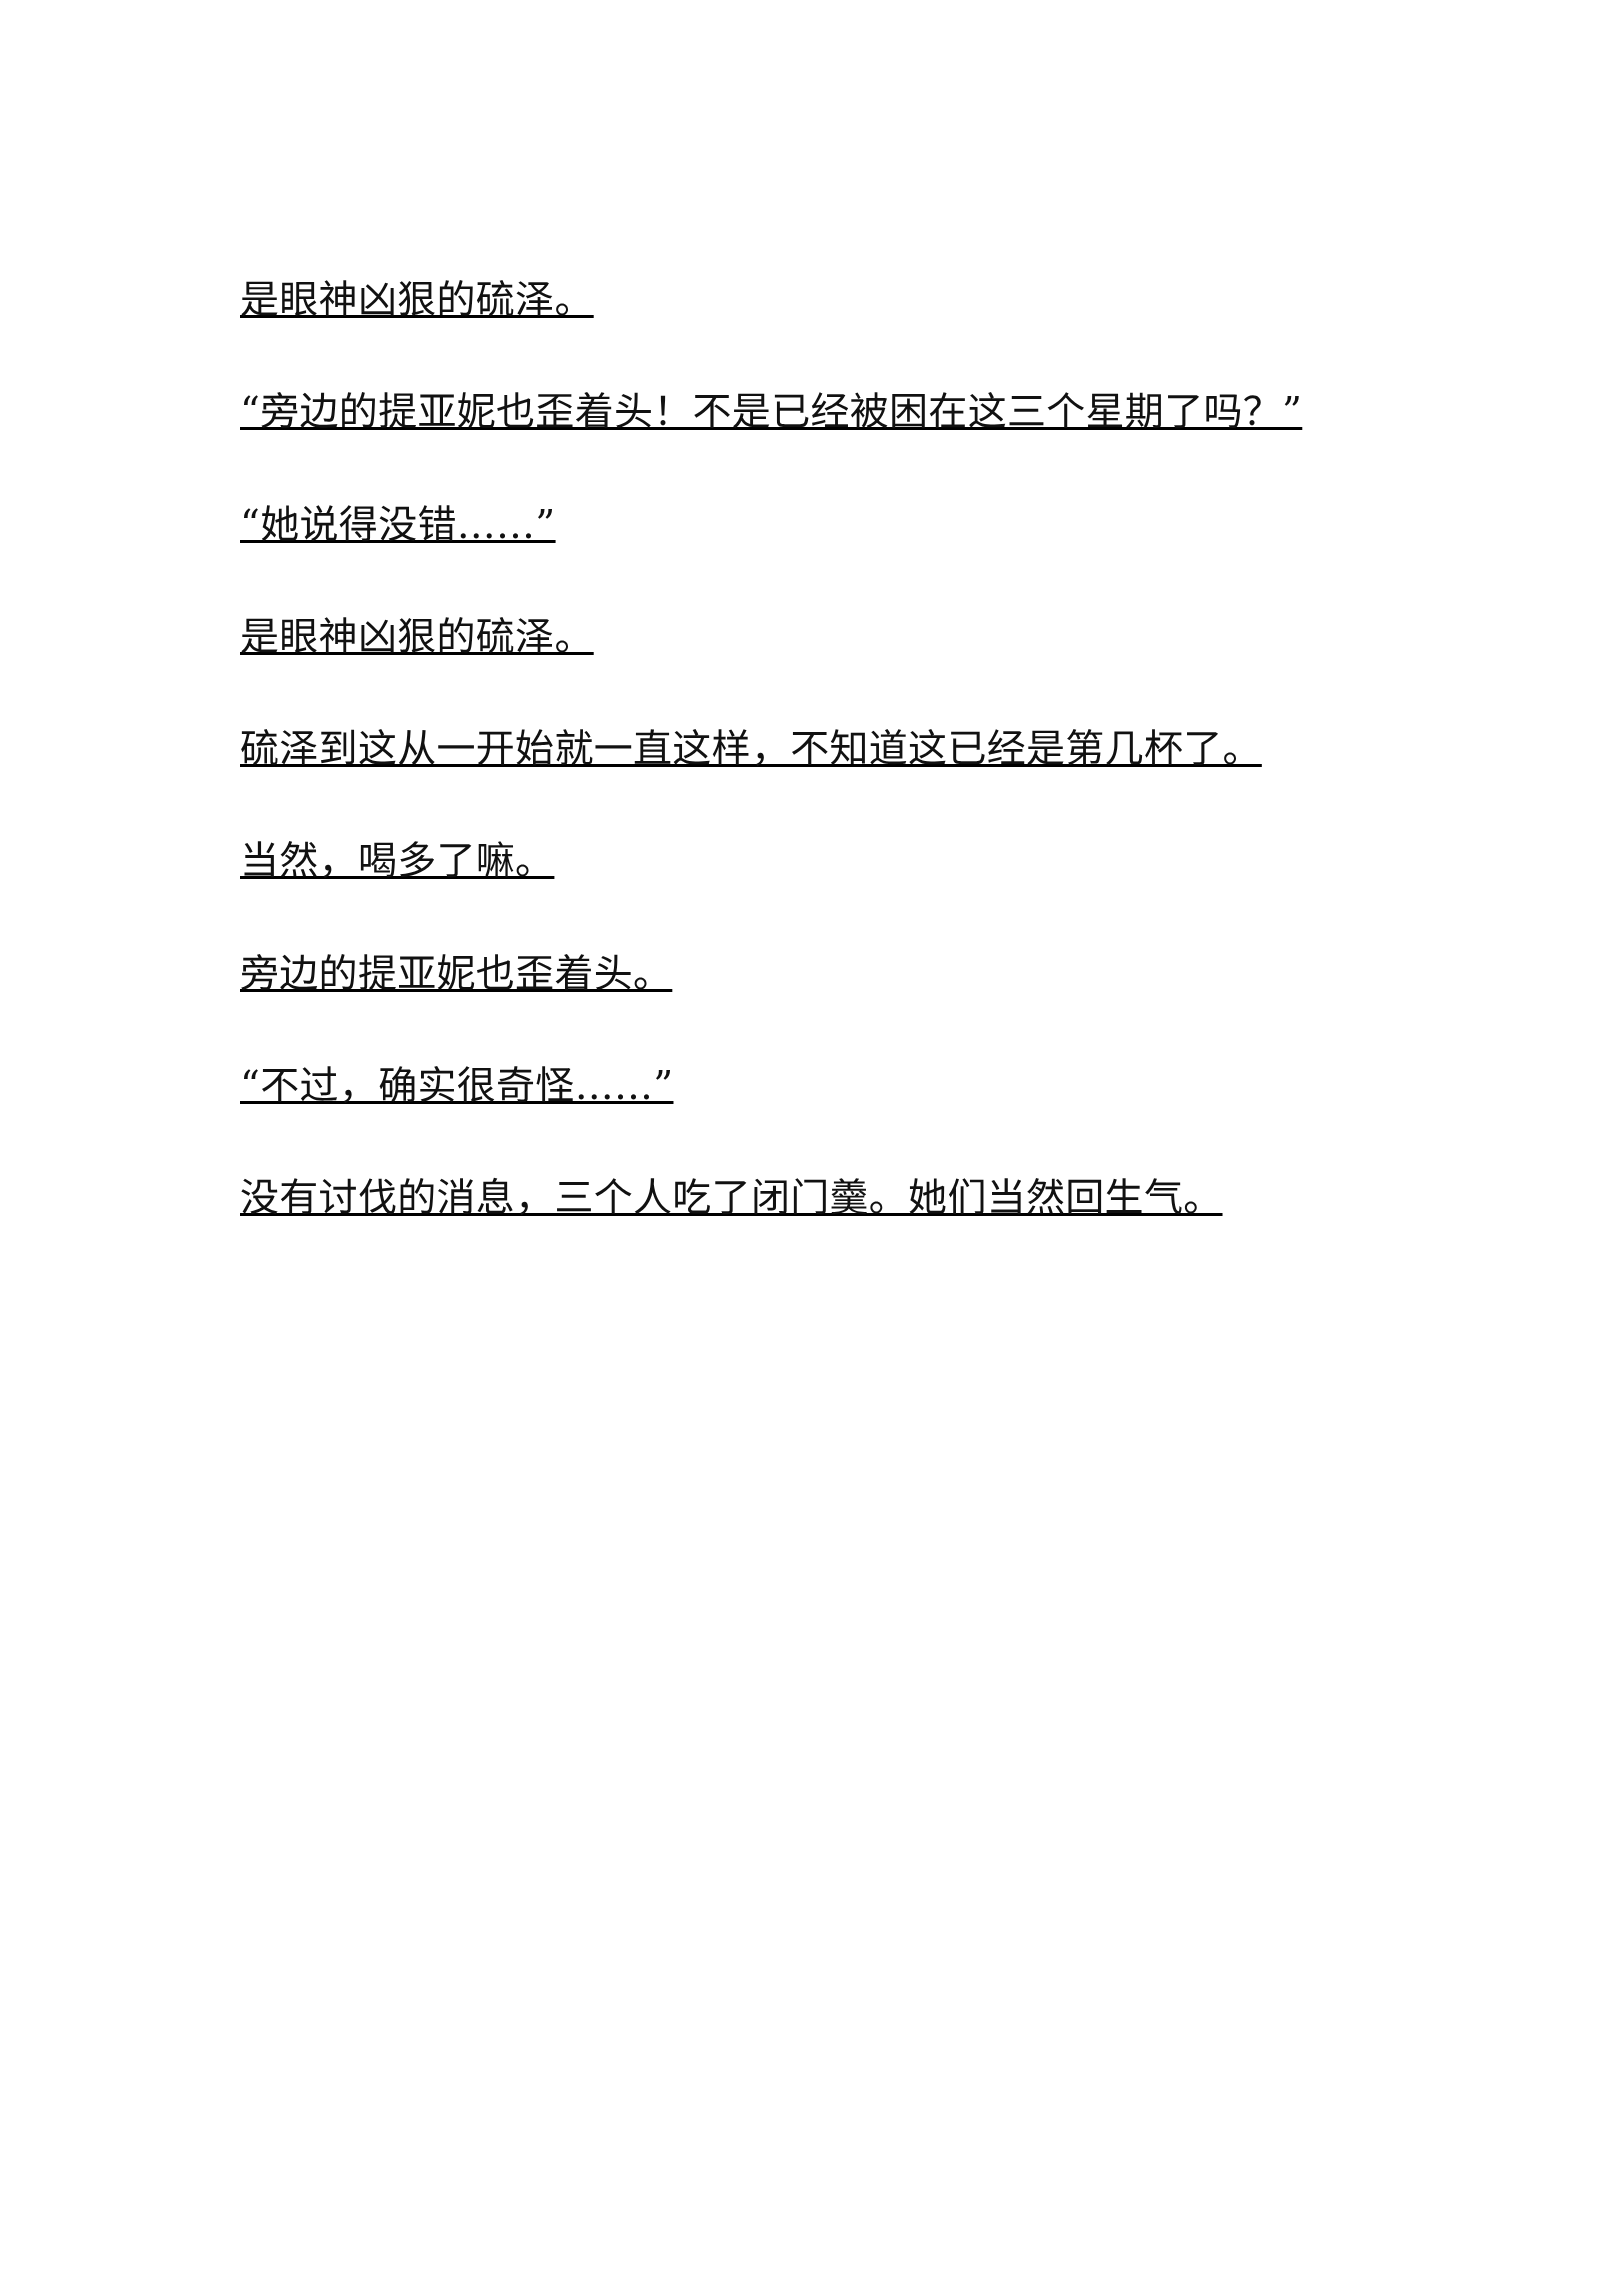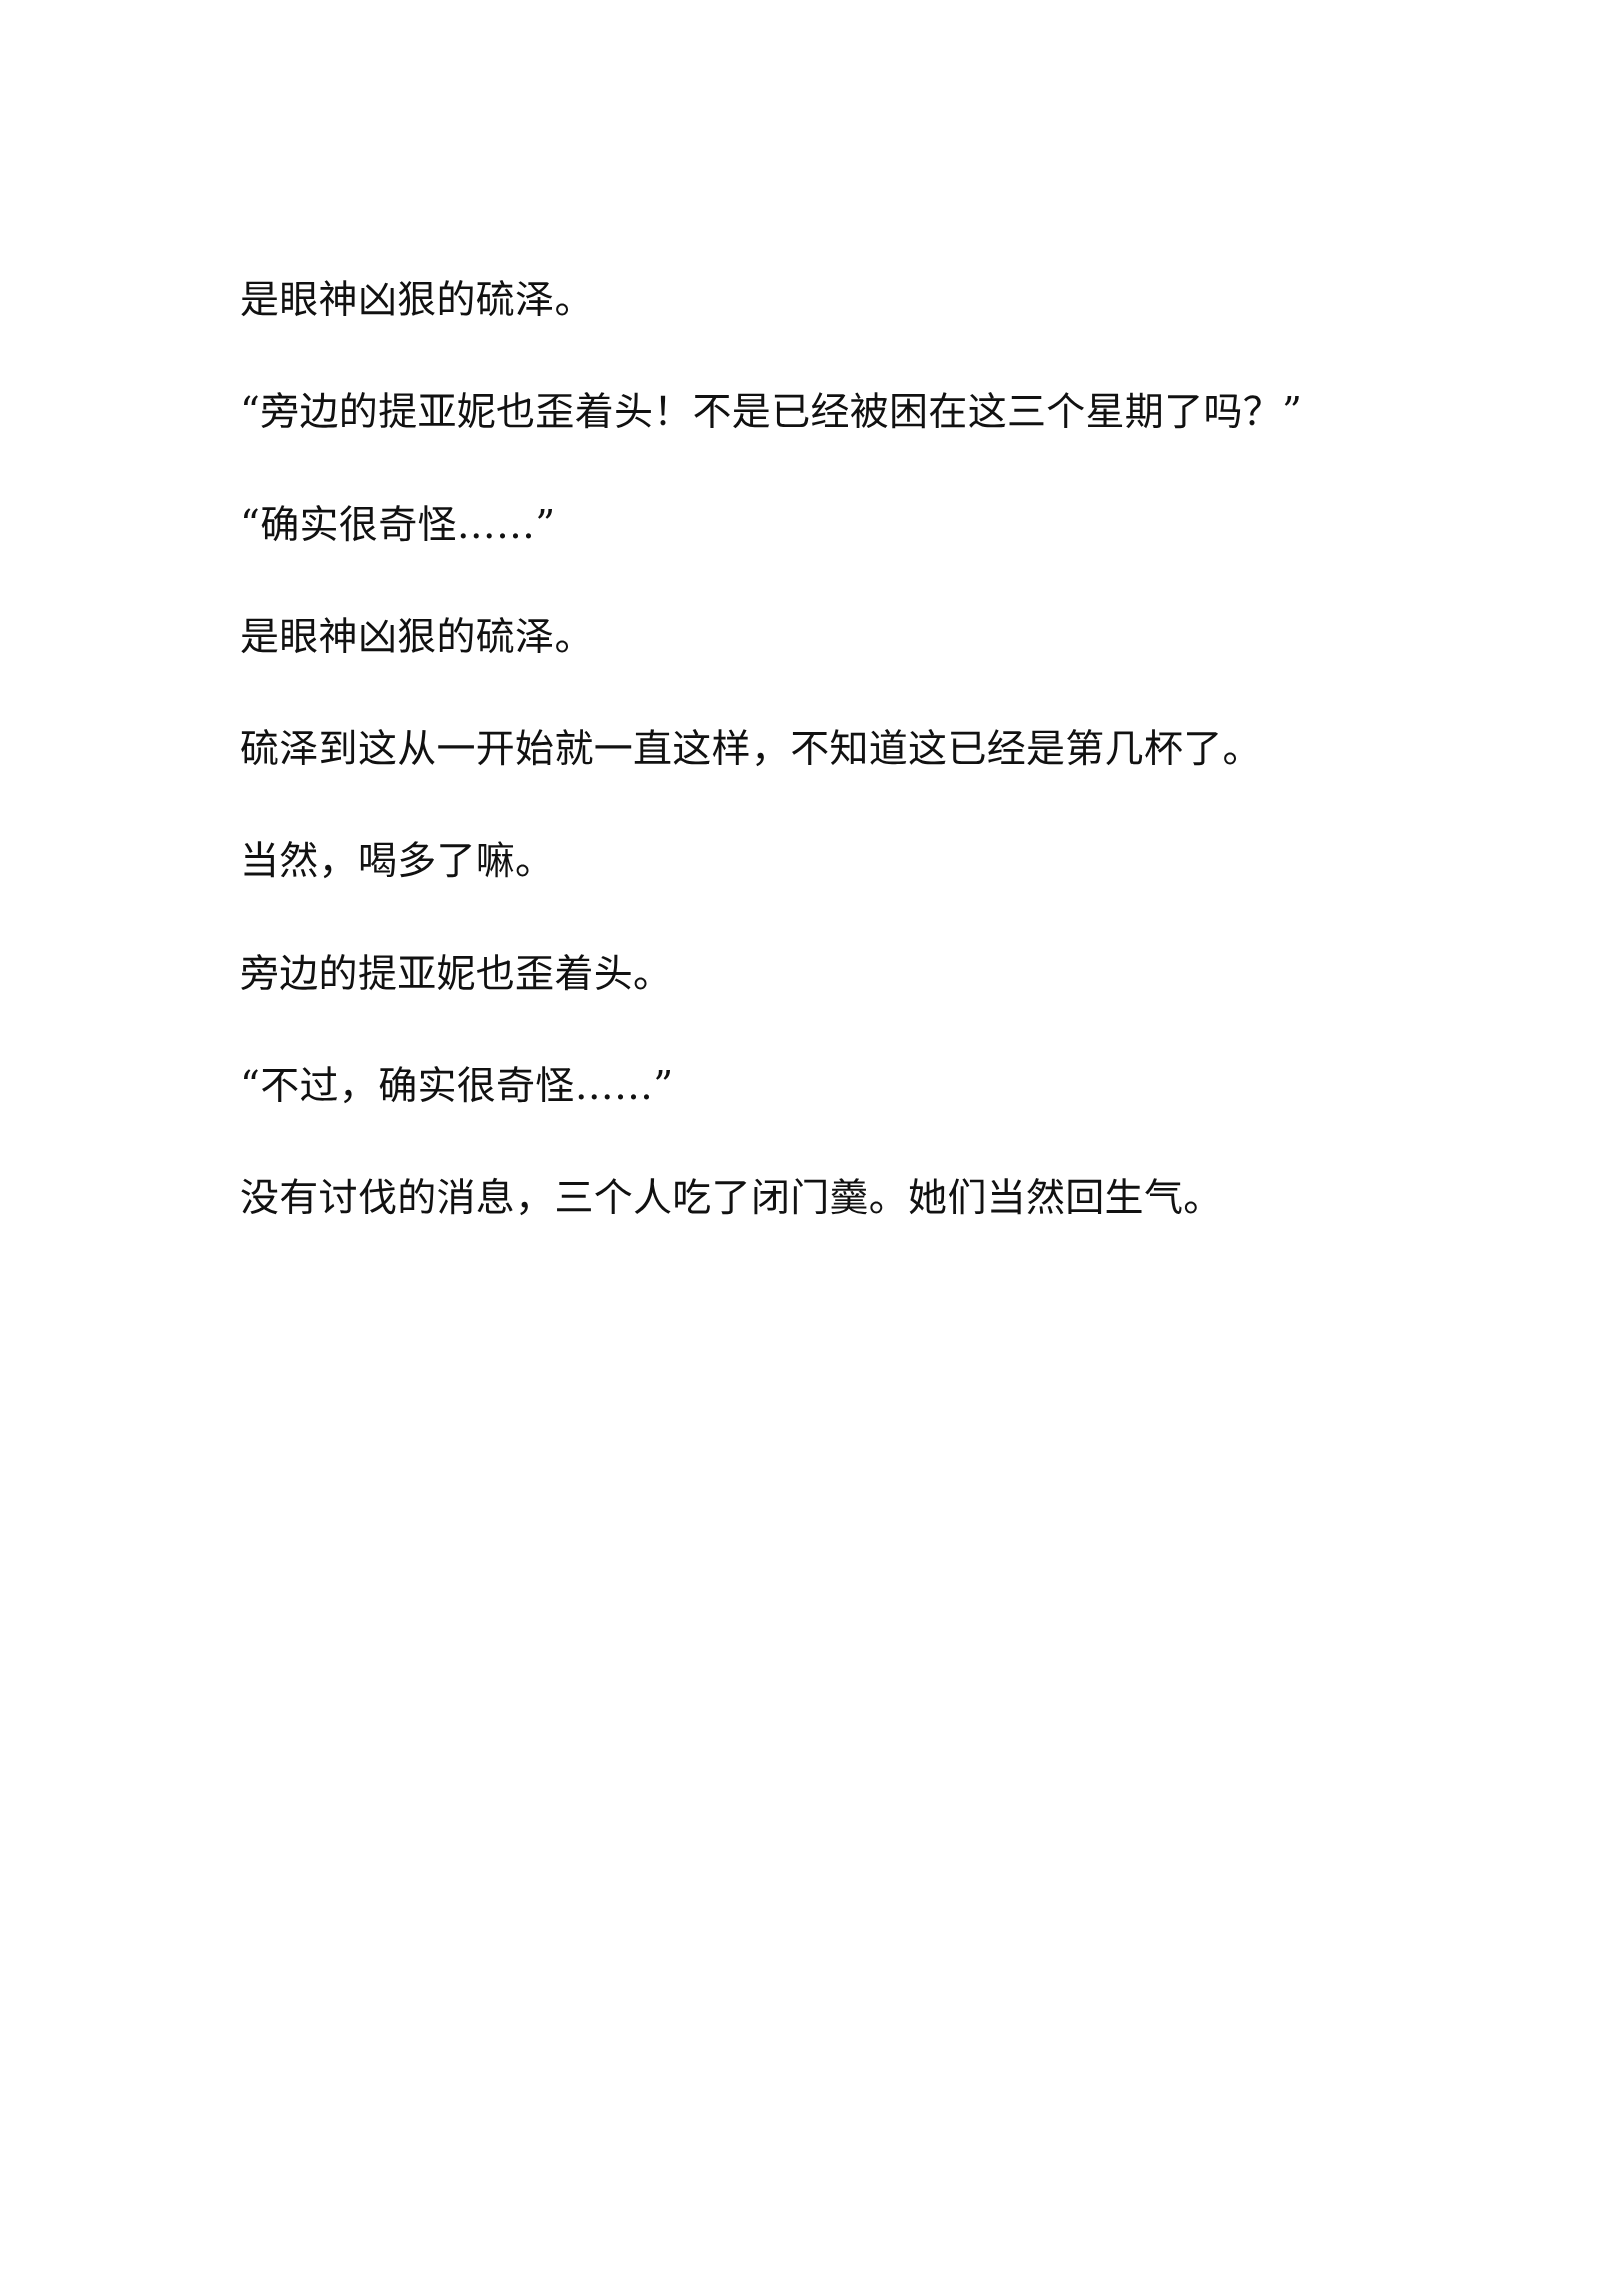--- a/index.html
+++ b/index.html
@@ -13,20 +13,21 @@
     font-family: "DejaVu Serif", "Liberation Serif", serif;
     color: #000000;
     -webkit-font-smoothing: antialiased;
   }
   .page {
     box-sizing: border-box;
     width: 1623px;
     height: 1793px;
     padding: 270px 223px 0 240px;
     background: #ffffff;
+    text-decoration: underline;
   }
   .doc-body {
     display: block;
   }
   .para {
     font-size: 39px;
     line-height: 1.52;
     letter-spacing: 0.3px;
     margin: 0 0 53px 0;
     text-align: left;
@@ -37,21 +38,21 @@
     margin-bottom: 5px;
   }
 </style>
 </head>
 <body>
 
 <div class="page">
   <div class="doc-body">
     <p class="para">是眼神凶狠的硫泽。</p>
     <p class="para">“旁边的提亚妮也歪着头！不是已经被困在这三个星期了吗？”</p>
-    <p class="para">“确实很奇怪……”</p>
+    <p class="para">“她说得没错……”</p>
     <p class="para">是眼神凶狠的硫泽。</p>
     <p class="para">硫泽到这从一开始就一直这样，不知道这已经是第几杯了。</p>
     <p class="para">当然，喝多了嘛。</p>
     <p class="para">旁边的提亚妮也歪着头。</p>
     <p class="para">“不过，确实很奇怪……”</p>
     <p class="para">没有讨伐的消息，三个人吃了闭门羹。她们当然回生气。</p>
   </div>
 </div>
 
 

